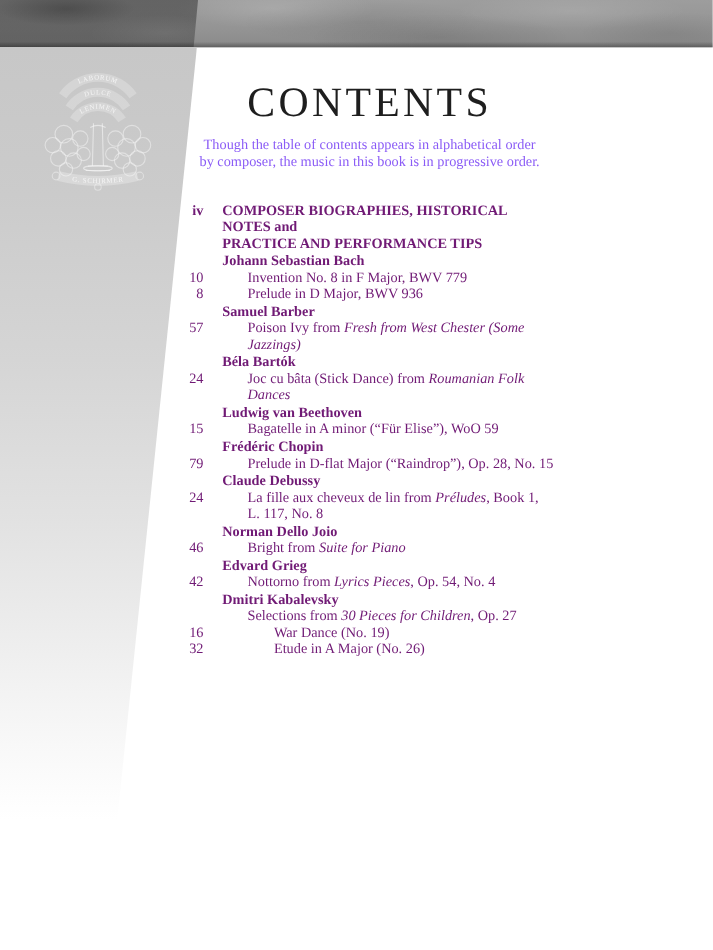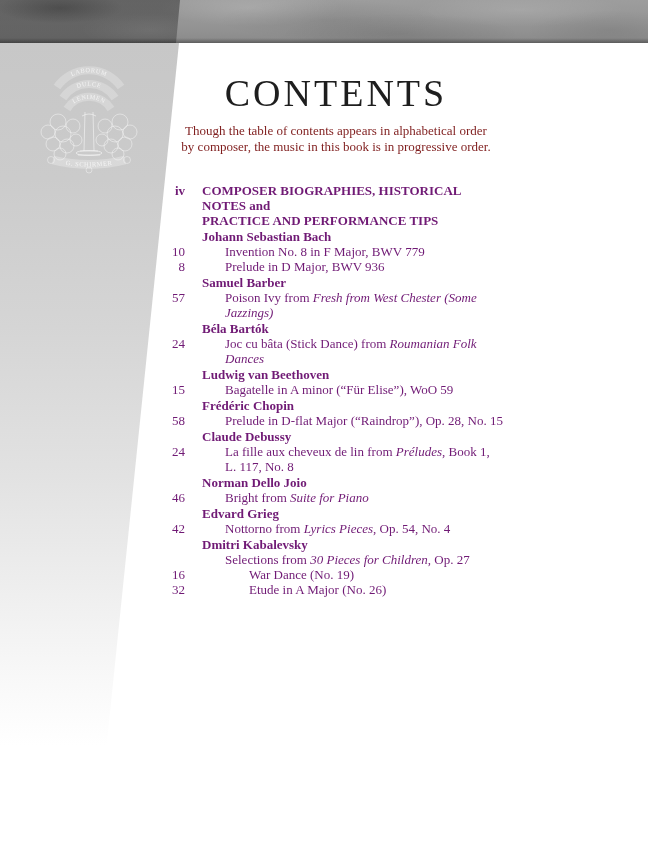--- a/index.html
+++ b/index.html
@@ -40,21 +40,21 @@
       #c7c7c7 0%, #cbcbcb 18%, #d5d5d5 38%, #e2e2e2 58%,
       #efefef 74%, #f9f9f9 86%, #ffffff 94%);
   }
   .emblem{position:absolute;left:36px;top:50px;opacity:.85;}
   
   .content{position:absolute;left:168px;top:72px;width:336px;}
   .page-title{
     margin:0;text-align:center;font-weight:400;
     font-size:38px;line-height:42px;letter-spacing:3px;color:#1e1e1e;
   }
-  .subtitle{margin-top:9px;text-align:center;font-size:13px;line-height:15.5px;color:#7f1d1d;}
+  .subtitle{margin-top:9px;text-align:center;font-size:13px;line-height:15.5px;color:#8b5cf6;}
   
   .toc{margin-top:29px;font-size:13px;color:#701a75;}
   .toc-group{margin-top:1px;}
   .toc-group:first-child{margin-top:0;}
   .toc-row{display:flex;line-height:15px;}
   .toc-row .num{flex:0 0 17px;width:17px;text-align:right;}
   .toc-row .entry-text{margin-left:17px;}
   .toc-row.indent1 .entry-text{padding-left:23px;}
   .toc-row.indent2 .entry-text{padding-left:47px;text-align:center;}
   .toc-row.bold{font-weight:bold;}
@@ -185,21 +185,21 @@
           <span class="num">15</span>
           <span class="entry-text"><span>Bagatelle in A minor (“Für Elise”), WoO 59</span></span>
         </div>
       </div>
       <div class="toc-group">
         <div class="toc-row indent0 bold">
           <span class="num"></span>
           <span class="entry-text"><span>Frédéric Chopin</span></span>
         </div>
         <div class="toc-row indent1">
-          <span class="num">58</span>
+          <span class="num">79</span>
           <span class="entry-text"><span>Prelude in D-flat Major (“Raindrop”), Op. 28, No. 15</span></span>
         </div>
       </div>
       <div class="toc-group">
         <div class="toc-row indent0 bold">
           <span class="num"></span>
           <span class="entry-text"><span>Claude Debussy</span></span>
         </div>
         <div class="toc-row indent1">
           <span class="num">24</span>

